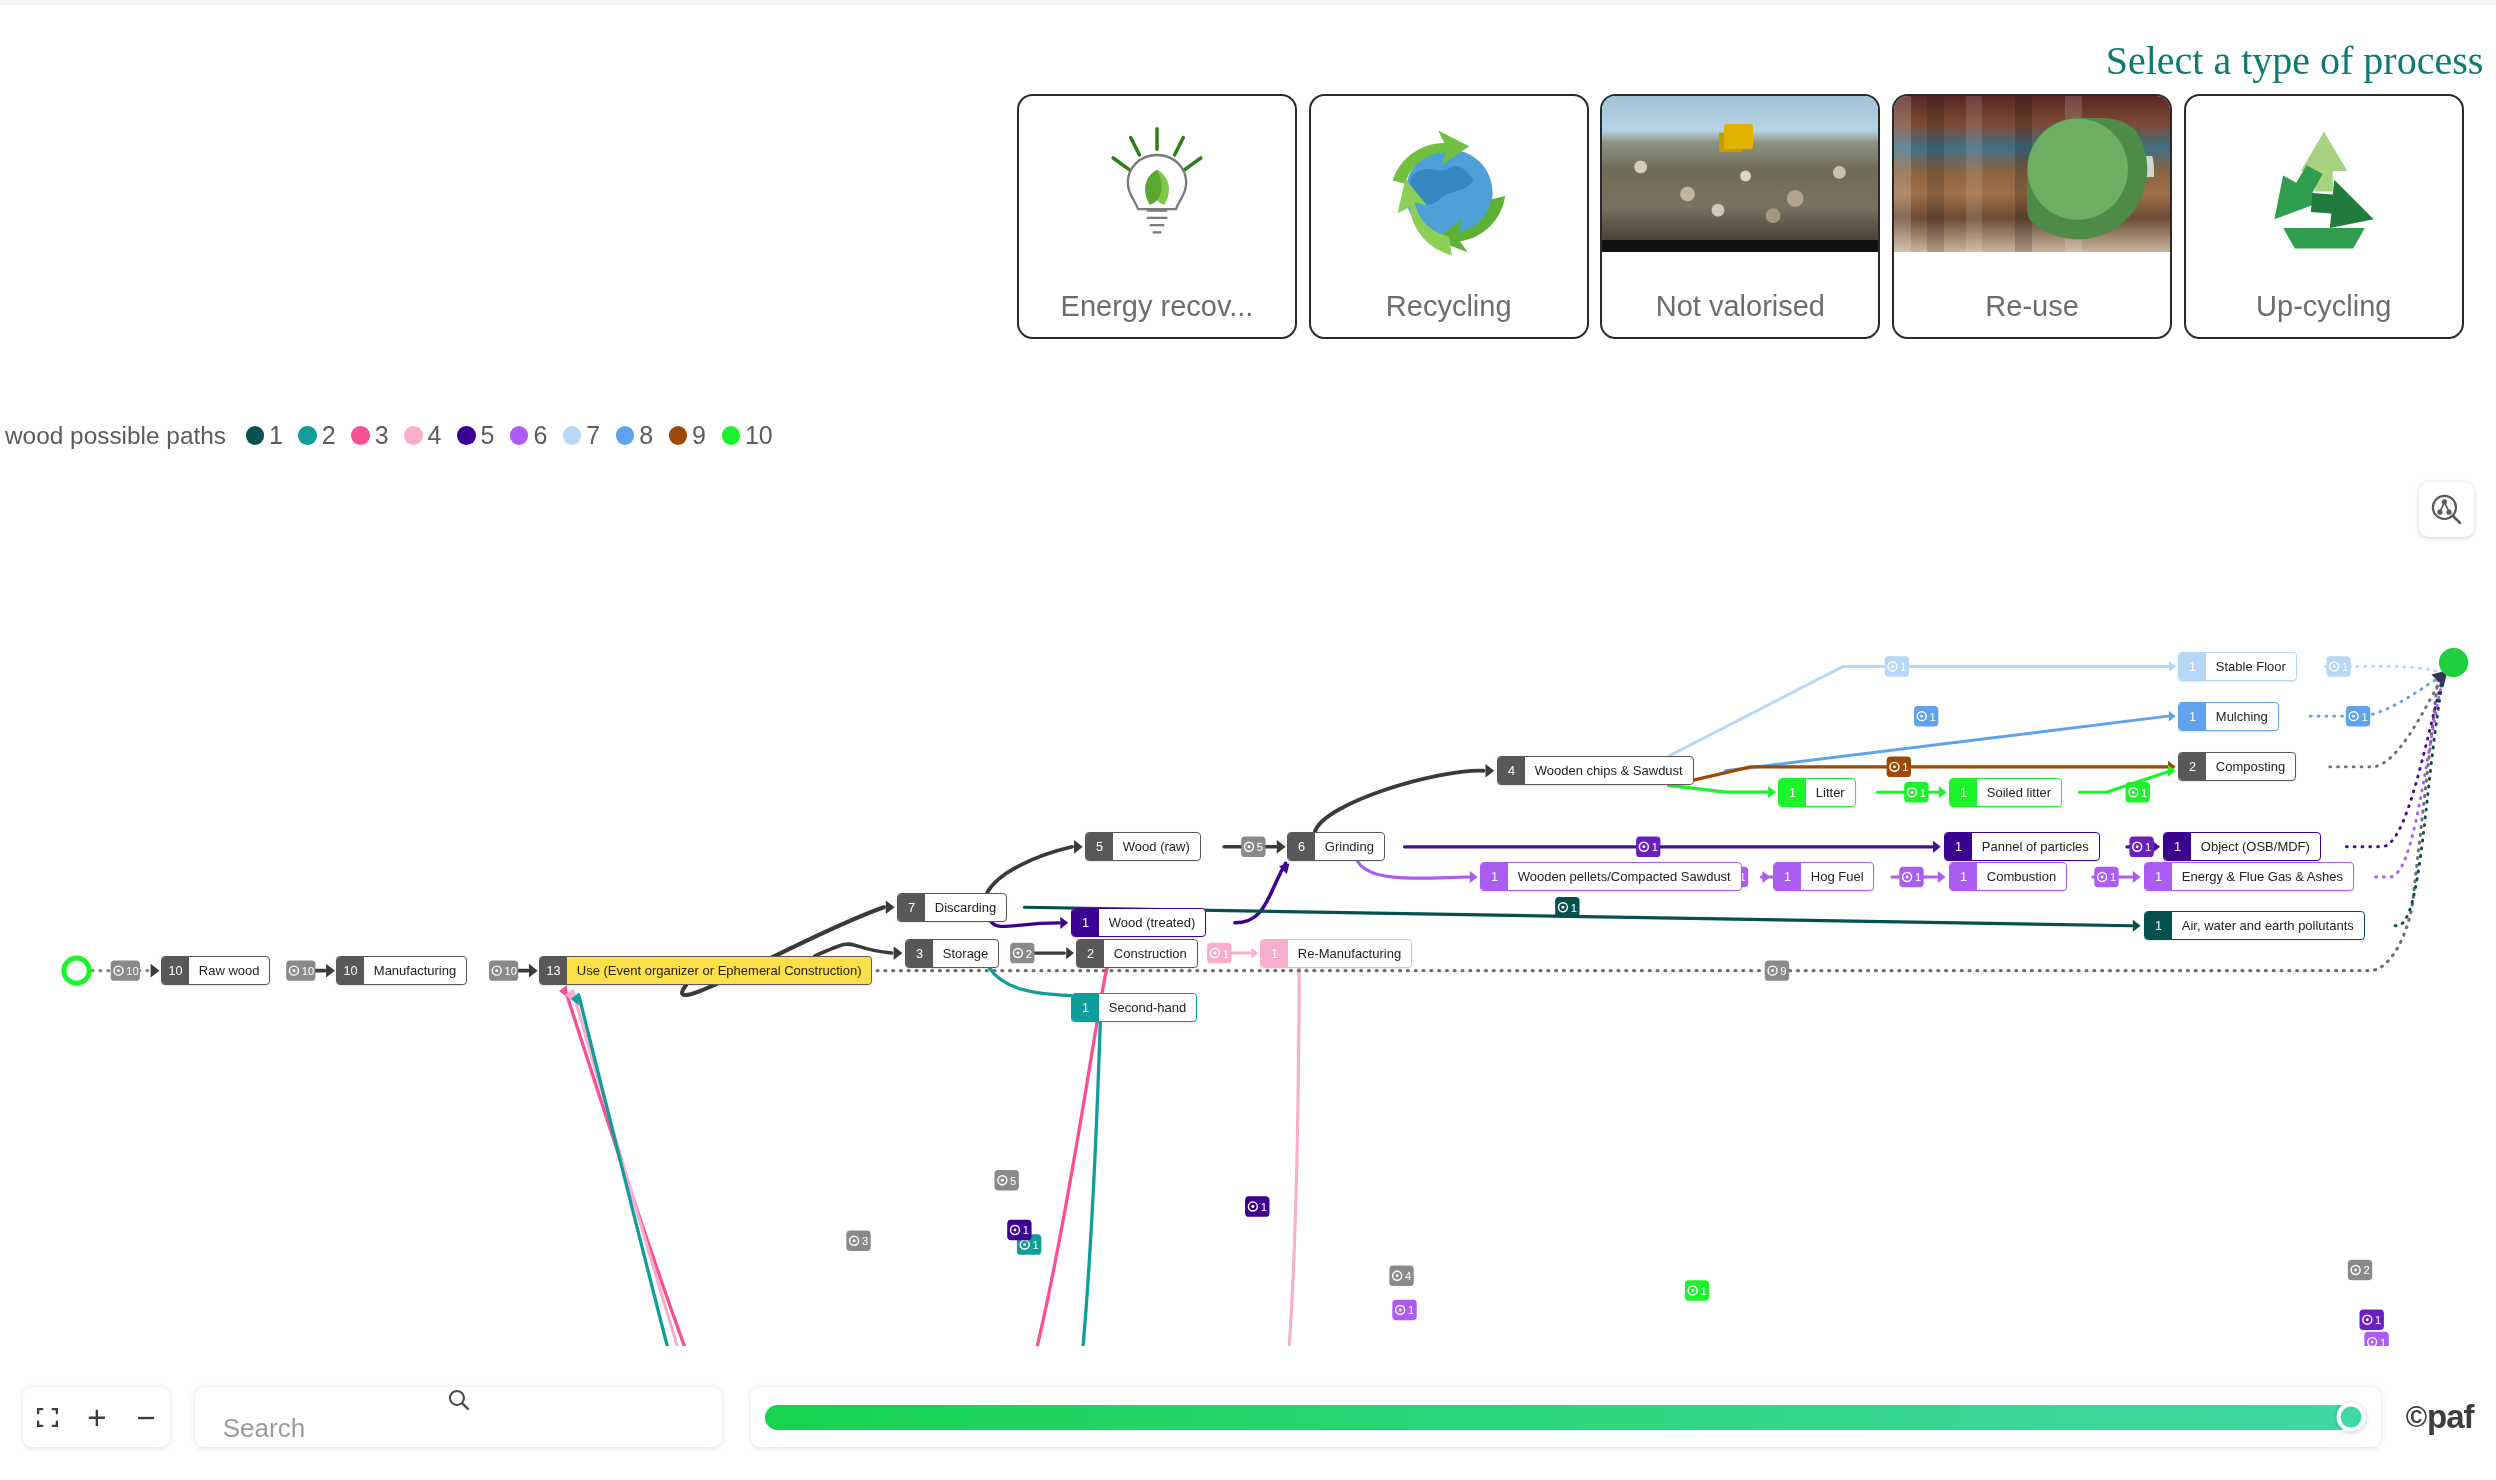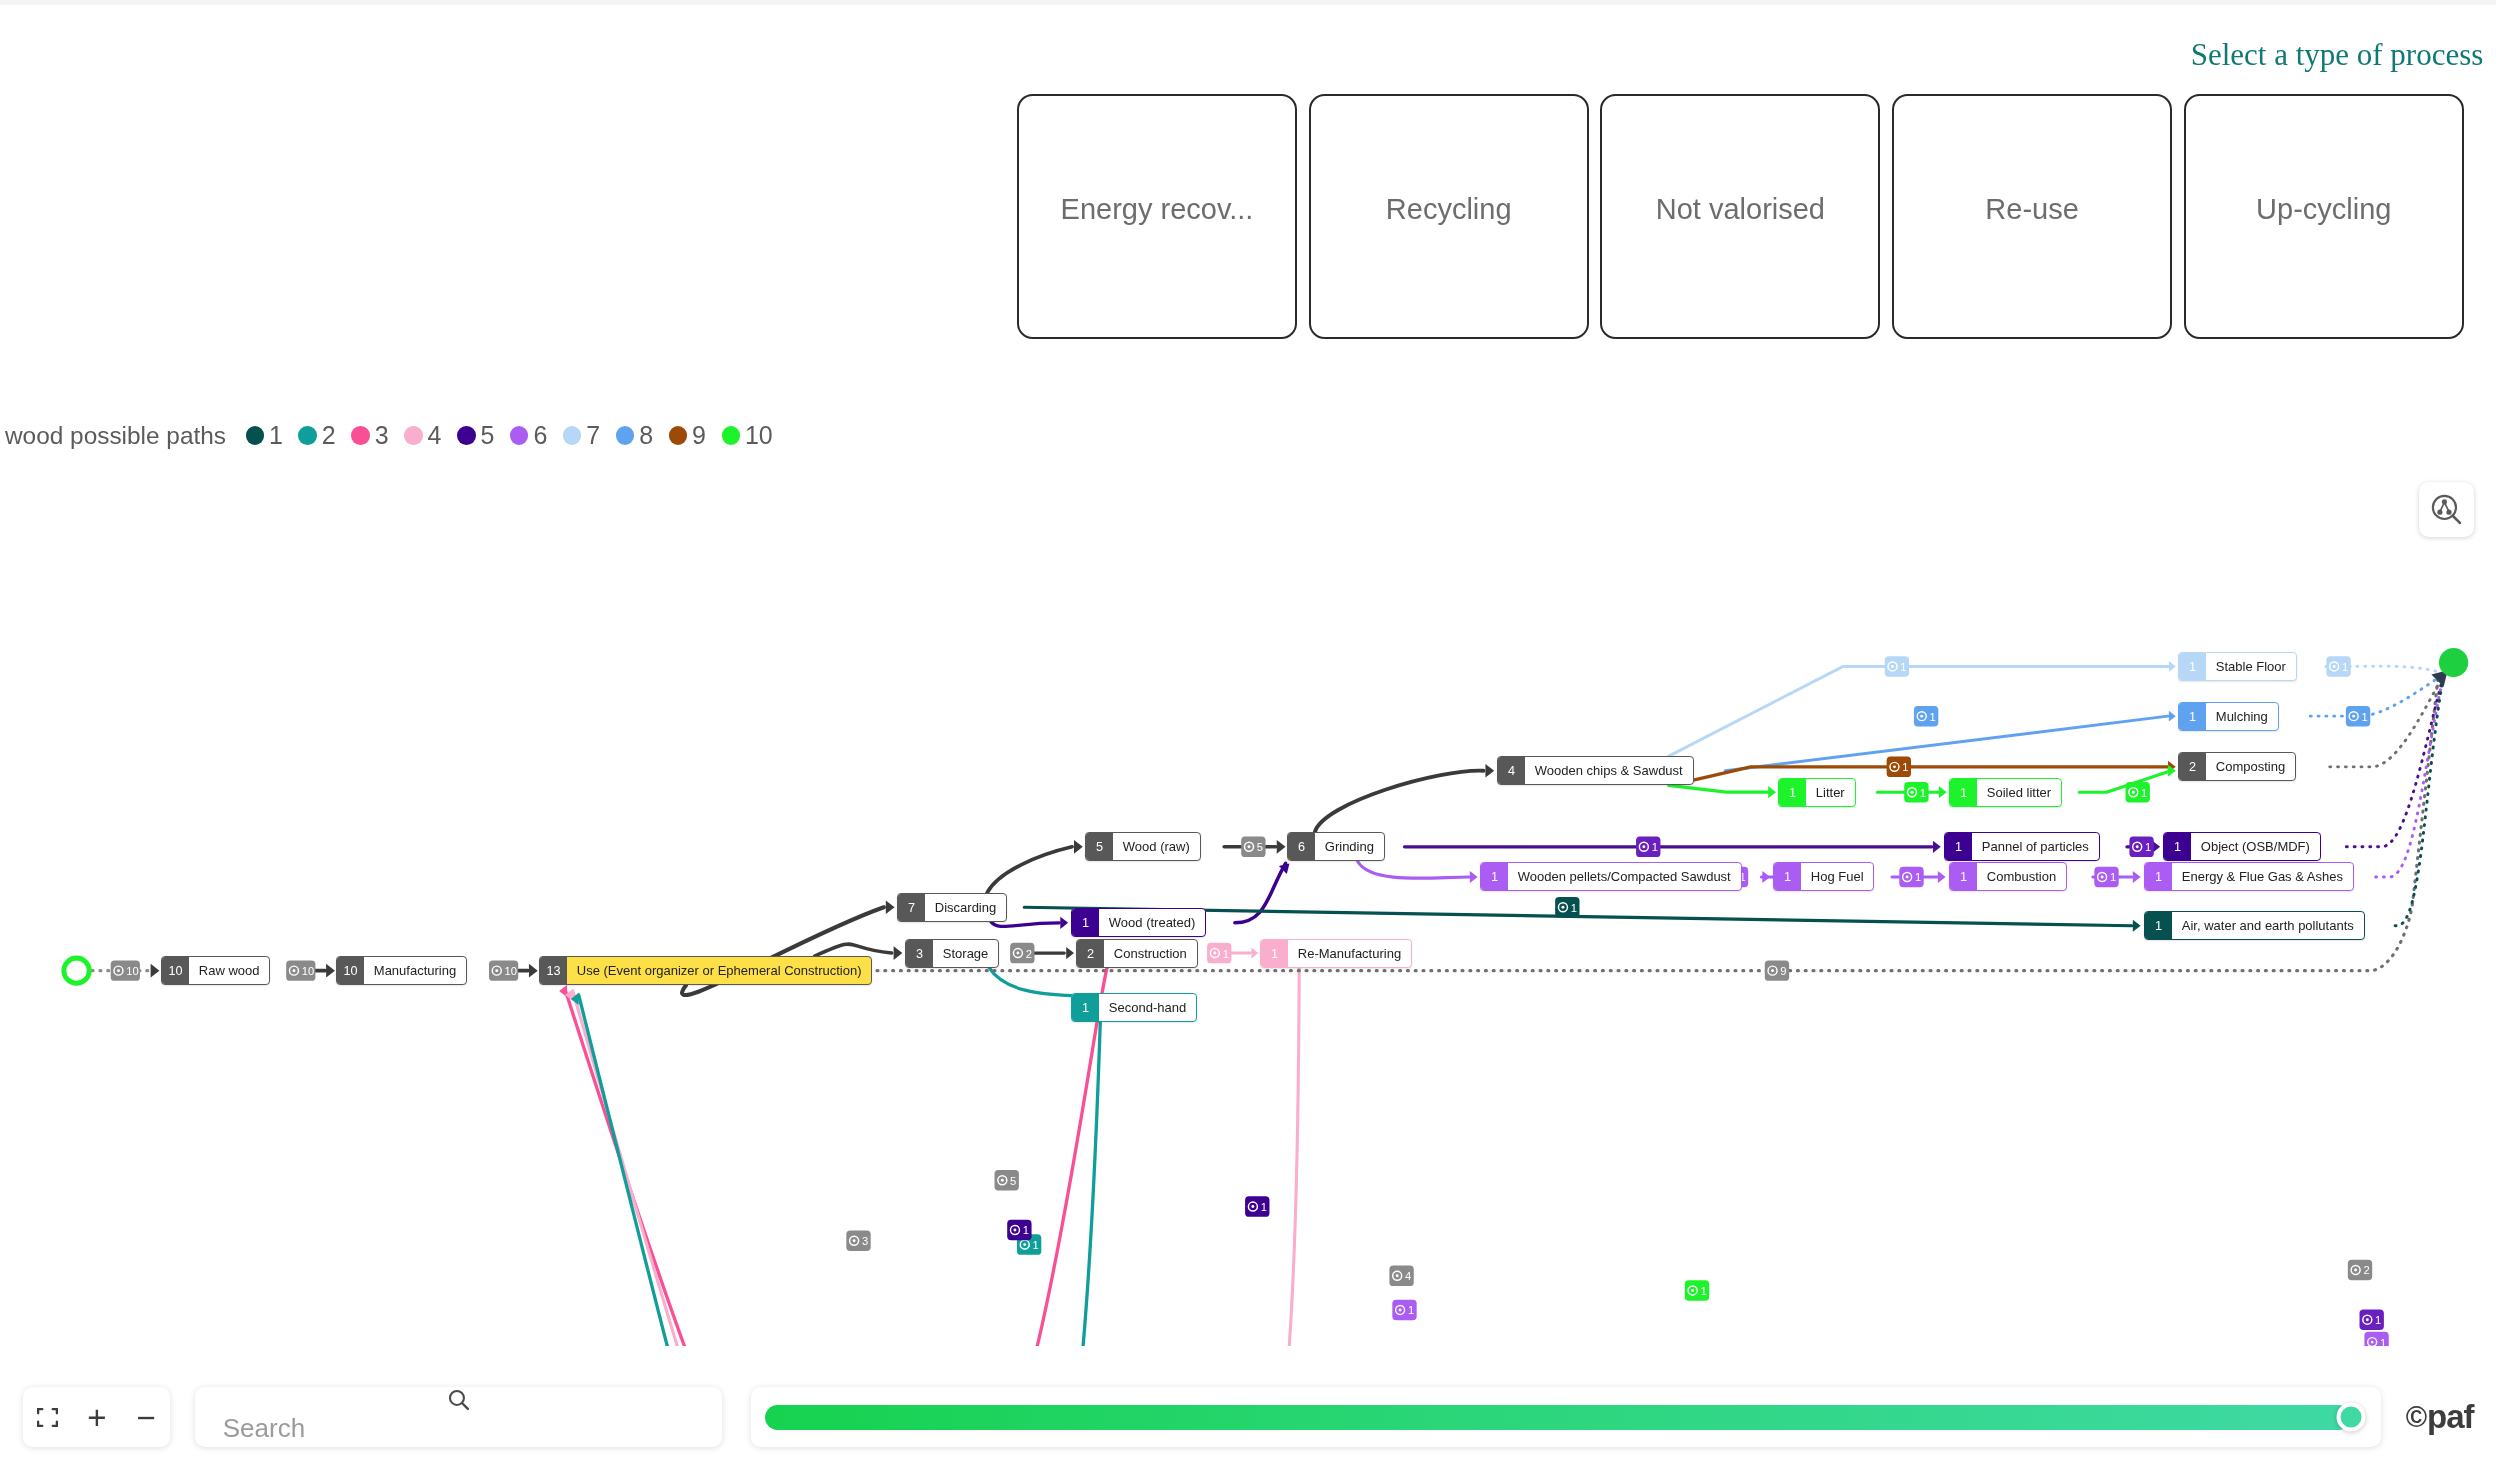--- a/index.html
+++ b/index.html
@@ -29,27 +29,27 @@
   .legend-title { font-size: 24.4px; color: #5b5b5b; margin-right: 19.5px; font-family:"Liberation Sans", sans-serif;}
   .legend-items { display: flex; align-items: center; }
   .legend-item { display: flex; align-items: center; margin-right: 15.6px; }
   .legend-dot { width: 18.5px; height: 18.5px; border-radius: 50%; display:inline-block; }
   .legend-lbl { font-size: 25px; color: #5b5b5b; margin-left: 4.9px; }
 
   
   .sel-label {
     position: absolute; right: 13.7px; top: 37px;
     font-family: "Liberation Serif", serif;
-    font-size: 31px; color: #0f7a74;
+    font-size: 40px; color: #0f7a74;
   }
   .cards { position: absolute; left: 1017px; top: 94px; display: flex; gap: 11.7px; }
   .card {
     width: 280px; height: 245px; border: 2.4px solid #2a2a2a; border-radius: 15.6px;
     background: #fff; position: relative; overflow: hidden;
-    display: flex; flex-direction: row; align-items: center; justify-content: flex-start;
+    display: flex; flex-direction: column; align-items: center; justify-content: flex-start;
   }
   .card-media { width: 100%; flex: 1; display:flex; align-items:center; justify-content:center; overflow:hidden;}
   .card-label {
     font-size: 29px; color: #6d6d6d; padding-bottom: 13.7px; text-align:center;
     width: 100%;
   }
   .card.img-card .card-media { align-items: flex-start; }
   .photo { width: 100%; height: 156px; position: relative; overflow:hidden; }
 
   

